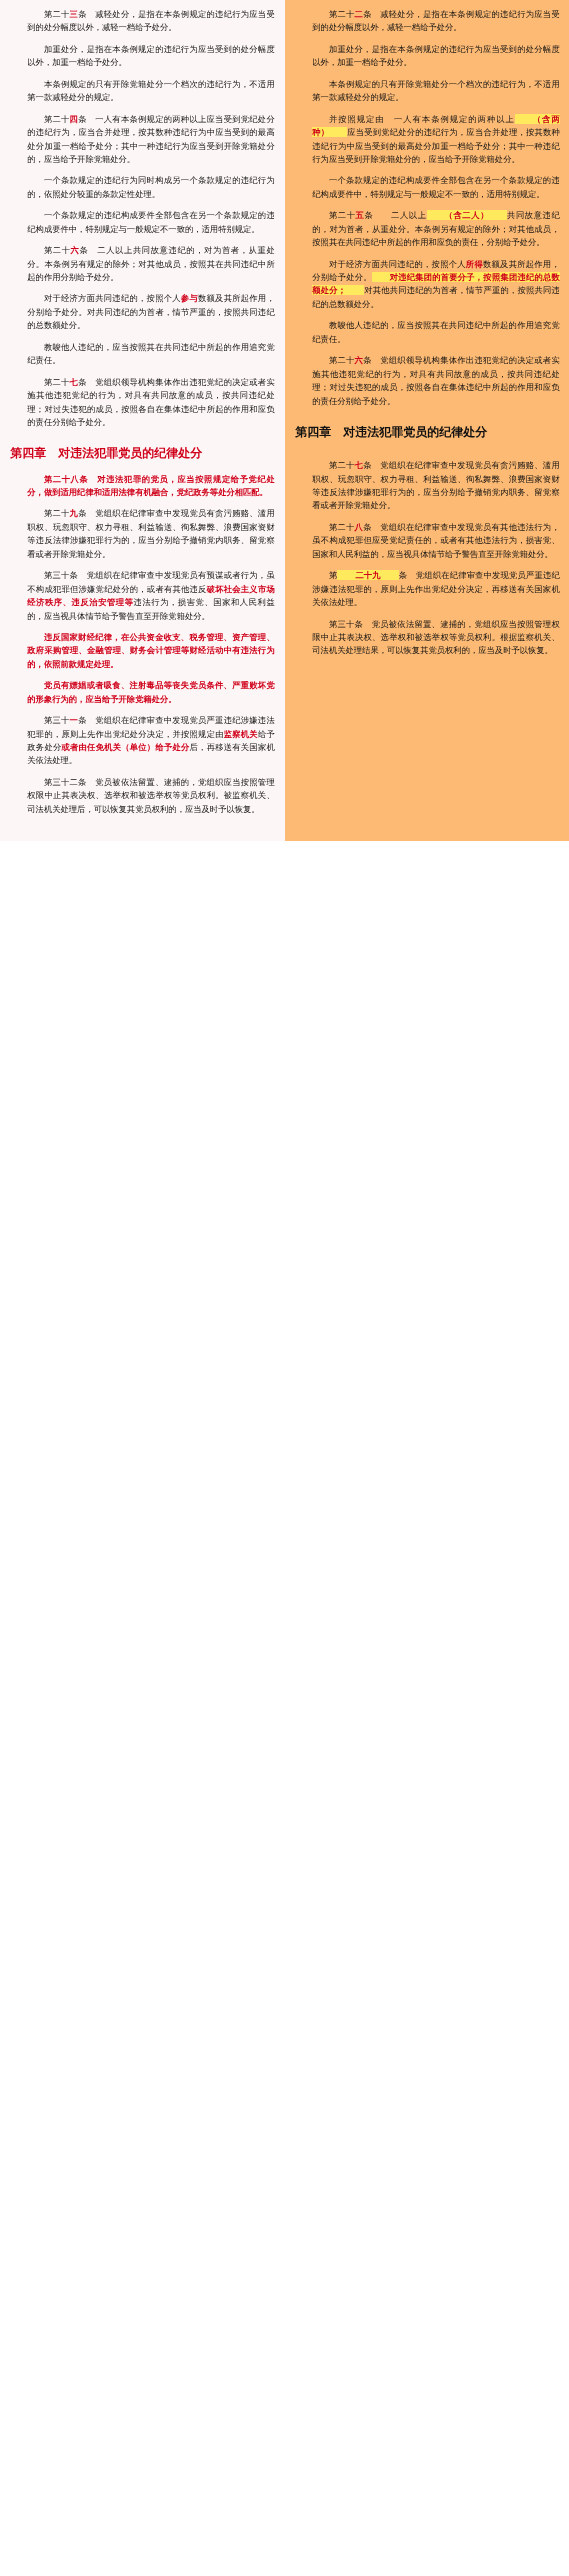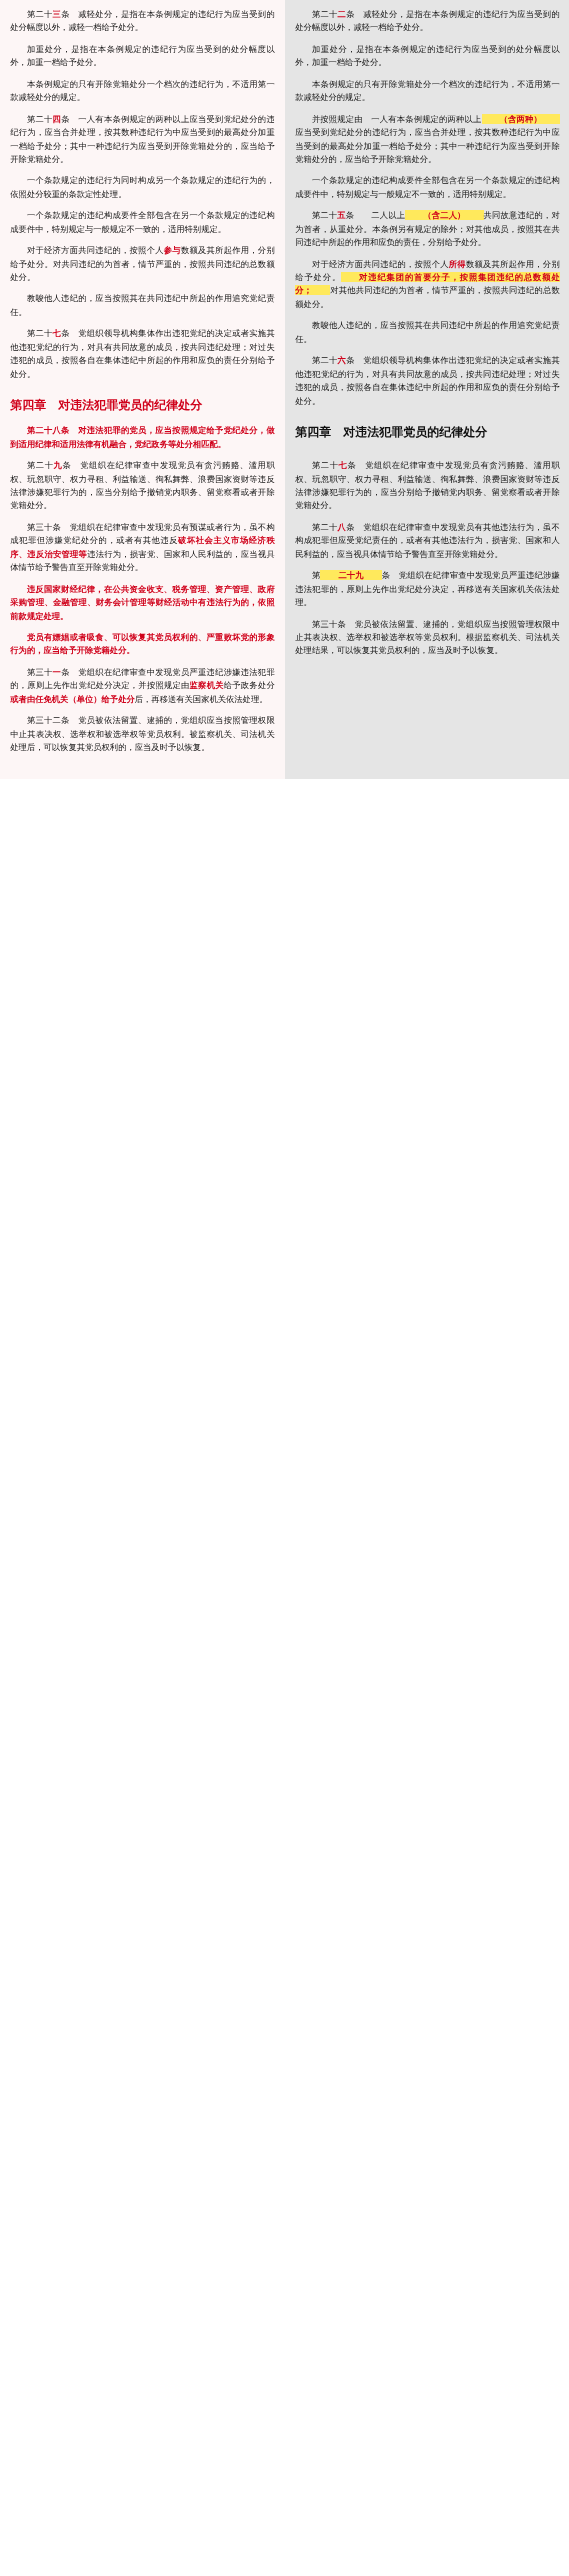--- a/index.html
+++ b/index.html
@@ -12,23 +12,23 @@
     width:570px;
     display:flex;
     box-sizing:border-box;
   }
   .col{
     width:285px;
     box-sizing:border-box;
     padding:8px 10.3px 17px 10.3px;
   }
   .col.left{background:#fdf6f6;}
-  .col.right{background:#e5e5e5;}
+  .col.right{background:#fdba74;}
   p{
-    margin:0 0 8px 0;
+    margin:0 0 8px 17px;
     font-size:8.3px;
     line-height:1.62;
     text-align:justify;
     color:#111;
     text-indent:2em;
   }
   .red{color:#d0021b;font-weight:bold;}
   .hl-red{background:#ffe95c;color:#d0021b;font-weight:bold;padding:0 18px;}
   .chapter{
     margin:15px 0 9px 0;
@@ -45,29 +45,30 @@
 <body>
 
 <div class="page">
   <div class="col left" id="col-left">
       <p><span>第二十</span><span class="red">三</span><span>条　减轻处分，是指在本条例规定的违纪行为应当受到的处分幅度以外，减轻一档给予处分。</span></p>
       <p><span>加重处分，是指在本条例规定的违纪行为应当受到的处分幅度以外，加重一档给予处分。</span></p>
       <p><span>本条例规定的只有开除党籍处分一个档次的违纪行为，不适用第一款减轻处分的规定。</span></p>
       <p><span>第二十</span><span class="red">四</span><span>条　一人有本条例规定的两种以上应当受到党纪处分的违纪行为，应当合并处理，按其数种违纪行为中应当受到的最高处分加重一档给予处分；其中一种违纪行为应当受到开除党籍处分的，应当给予开除党籍处分。</span></p>
       <p><span>一个条款规定的违纪行为同时构成另一个条款规定的违纪行为的，依照处分较重的条款定性处理。</span></p>
       <p><span>一个条款规定的违纪构成要件全部包含在另一个条款规定的违纪构成要件中，特别规定与一般规定不一致的，适用特别规定。</span></p>
+      <p><span>第二十</span><span class="red">六</span><span>条　二人以上共同故意违纪的，对为首者，从重处分。本条例另有规定的除外；对其他成员，按照其在共同违纪中所起的作用分别给予处分。</span></p>
       <p><span>对于经济方面共同违纪的，按照个人</span><span class="red">参与</span><span>数额及其所起作用，分别给予处分。对共同违纪的为首者，情节严重的，按照共同违纪的总数额处分。</span></p>
       <p><span>教唆他人违纪的，应当按照其在共同违纪中所起的作用追究党纪责任。</span></p>
       <p><span>第二十</span><span class="red">七</span><span>条　党组织领导机构集体作出违犯党纪的决定或者实施其他违犯党纪的行为，对具有共同故意的成员，按共同违纪处理；对过失违犯的成员，按照各自在集体违纪中所起的作用和应负的责任分别给予处分。</span></p>
       <p class="chapter left-ch"><span>第四章　对违法犯罪党员的纪律处分</span></p>
       <p><span class="red">第二十八条</span><span class="red">　对违法犯罪的党员，应当按照规定给予党纪处分，做到适用纪律和适用法律有机融合，党纪政务等处分相匹配。</span></p>
       <p><span>第二十</span><span class="red">九</span><span>条　党组织在纪律审查中发现党员有贪污贿赂、滥用职权、玩忽职守、权力寻租、利益输送、徇私舞弊、浪费国家资财等违反法律涉嫌犯罪行为的，应当分别给予撤销党内职务、留党察看或者开除党籍处分。</span></p>
       <p><span>第三十</span><span>条</span><span>　党组织在纪律审查中发现党员有预谋或者行为，虽不构成犯罪但涉嫌党纪处分的，或者有其他违反</span><span class="red">破坏社会主义市场经济秩序、违反治安管理等</span><span>违法行为，损害党、国家和人民利益的，应当视具体情节给予警告直至开除党籍处分。</span></p>
       <p><span class="red">违反国家财经纪律，在公共资金收支、税务管理、资产管理、政府采购管理、金融管理、财务会计管理等财经活动中有违法行为的，依照前款规定处理。</span></p>
-      <p><span class="red">党员有嫖娼或者吸食、可以恢复其党员权利的、严重败坏党的形象行为的，应当给予开除党籍处分。</span></p>
+      <p><span class="red">党员有嫖娼或者吸食、注射毒品等丧失党员条件、严重败坏党的形象行为的，应当给予开除党籍处分。</span></p>
       <p><span>第三十</span><span class="red">一</span><span>条　党组织在纪律审查中发现党员严重违纪涉嫌违法犯罪的，原则上先作出党纪处分决定，并按照规定由</span><span class="red">监察机关</span><span>给予政务处分</span><span class="red">或者由任免机关（单位）给予处分</span><span>后，再移送有关国家机关依法处理。</span></p>
       <p><span>第三十二条　党员被依法留置、逮捕的，党组织应当按照管理权限中止其表决权、选举权和被选举权等党员权利。被监察机关、司法机关处理后，可以恢复其党员权利的，应当及时予以恢复。</span></p>
     </div>
   <div class="col right" id="col-right">
       <p><span>第二十</span><span class="red">二</span><span>条　减轻处分，是指在本条例规定的违纪行为应当受到的处分幅度以外，减轻一档给予处分。</span></p>
       <p><span>加重处分，是指在本条例规定的违纪行为应当受到的处分幅度以外，加重一档给予处分。</span></p>
       <p><span>本条例规定的只有开除党籍处分一个档次的违纪行为，不适用第一款减轻处分的规定。</span></p>
       <p><span>并按照规定由</span><span>　一人有本条例规定的两种以上</span><span class="hl-red">（含两种）</span><span>应当受到党纪处分的违纪行为，应当合并处理，按其数种违纪行为中应当受到的最高处分加重一档给予处分；其中一种违纪行为应当受到开除党籍处分的，应当给予开除党籍处分。</span></p>
       <p><span>一个条款规定的违纪构成要件全部包含在另一个条款规定的违纪构成要件中，特别规定与一般规定不一致的，适用特别规定。</span></p>
       <p><span>第二十</span><span class="red">五</span><span>条　　二人以上</span><span class="hl-red">（含二人）</span><span>共同故意违纪的，对为首者，从重处分。本条例另有规定的除外；对其他成员，按照其在共同违纪中所起的作用和应负的责任，分别给予处分。</span></p>

